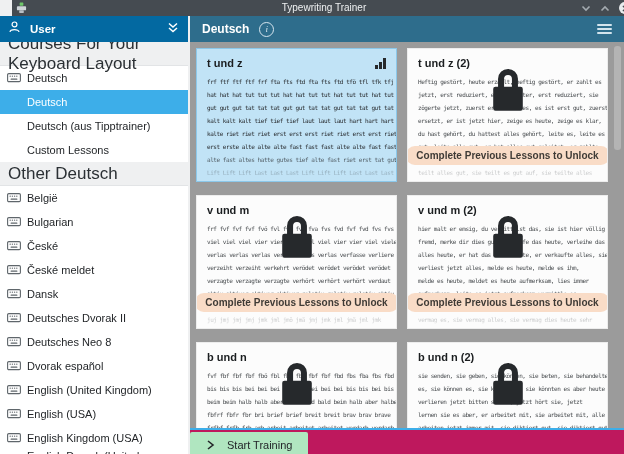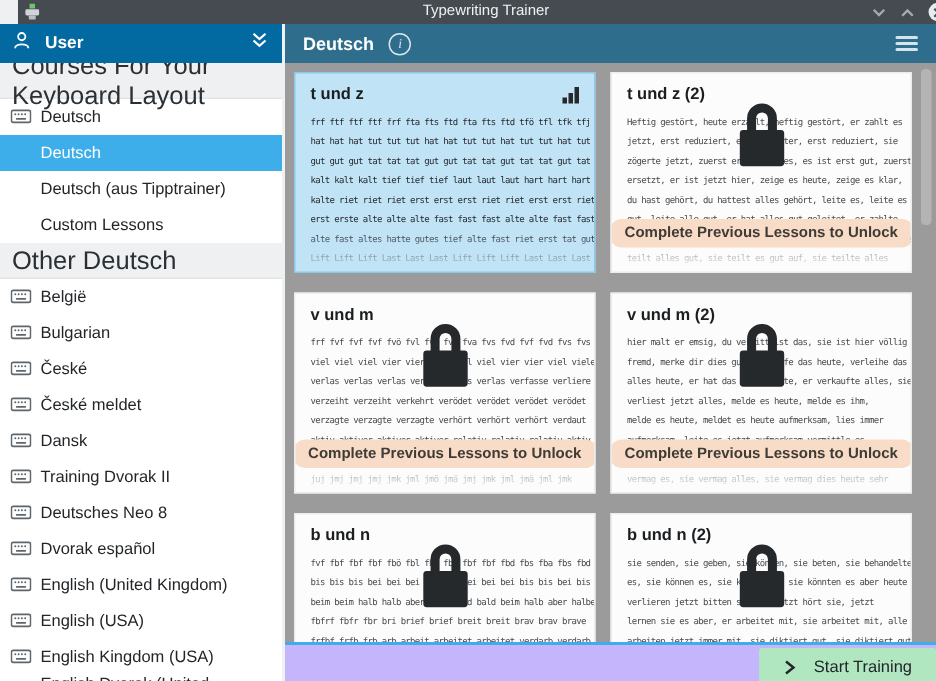--- a/index.html
+++ b/index.html
@@ -53,22 +53,22 @@
   .fade{position:absolute;left:1px;right:1px;bottom:1px;height:28px;
         background:linear-gradient(rgba(252,252,252,0),rgba(252,252,252,0.95));pointer-events:none;}
   .card.selected .fade{background:linear-gradient(rgba(193,227,246,0),rgba(193,227,246,0.95));}
   .chart-icon{position:absolute;top:9px;right:10px;display:flex;align-items:flex-end;gap:1px;}
   .chart-icon i{display:block;width:3px;background:#26292c;}
   .lock{position:absolute;left:50%;top:16px;transform:translateX(-50%);}
   .unlock-badge{position:absolute;left:50%;bottom:16px;transform:translateX(-50%);background:#f9dcc7;
                 color:#3f3b36;font-size:10px;font-weight:bold;padding:4px 11px;border-radius:9px;white-space:nowrap;}
 
   
-  .footer{position:absolute;left:0;bottom:0;width:434px;height:26px;background:#c4b5fd;border-top:2px solid #3daee9;
-          box-sizing:border-box;display:flex;align-items:flex-start;justify-content:flex-end;}
+  .footer{position:absolute;left:0;bottom:0;width:434px;height:26px;background:#be185d;border-top:2px solid #3daee9;
+          box-sizing:border-box;display:flex;align-items:flex-start;justify-content:flex-start;}
   .start-btn{margin-top:2px;height:26px;background:#b0e6c0;border:none;border-radius:2px;display:flex;
              align-items:center;gap:12px;padding:0 16px;font-size:11px;color:#232629;
              font-family:"Liberation Sans",sans-serif;cursor:default;}
 </style>
 </head>
 <body>
 
 <div class="window">
 
   <div class="titlebar">
@@ -195,21 +195,21 @@
         </div>
         <div class="sb-item">
           <span class="kicon"><svg width="14" height="11" viewBox="0 0 14 11">
               <rect x="0.6" y="1.6" width="12.8" height="8" rx="1.2" fill="#fdfdfd" stroke="#5f666b" stroke-width="1.1"></rect>
               <circle cx="3.2" cy="4.2" r="0.65" fill="#5f666b"></circle>
               <circle cx="5.4" cy="4.2" r="0.65" fill="#5f666b"></circle>
               <circle cx="7.6" cy="4.2" r="0.65" fill="#5f666b"></circle>
               <circle cx="9.8" cy="4.2" r="0.65" fill="#5f666b"></circle>
               <rect x="3.6" y="6.6" width="6.8" height="1.2" rx="0.5" fill="#5f666b"></rect>
             </svg></span>
-          <span>Training Dvorak II</span>
+          <span>Deutsches Dvorak II</span>
         </div>
         <div class="sb-item">
           <span class="kicon"><svg width="14" height="11" viewBox="0 0 14 11">
               <rect x="0.6" y="1.6" width="12.8" height="8" rx="1.2" fill="#fdfdfd" stroke="#5f666b" stroke-width="1.1"></rect>
               <circle cx="3.2" cy="4.2" r="0.65" fill="#5f666b"></circle>
               <circle cx="5.4" cy="4.2" r="0.65" fill="#5f666b"></circle>
               <circle cx="7.6" cy="4.2" r="0.65" fill="#5f666b"></circle>
               <circle cx="9.8" cy="4.2" r="0.65" fill="#5f666b"></circle>
               <rect x="3.6" y="6.6" width="6.8" height="1.2" rx="0.5" fill="#5f666b"></rect>
             </svg></span>

